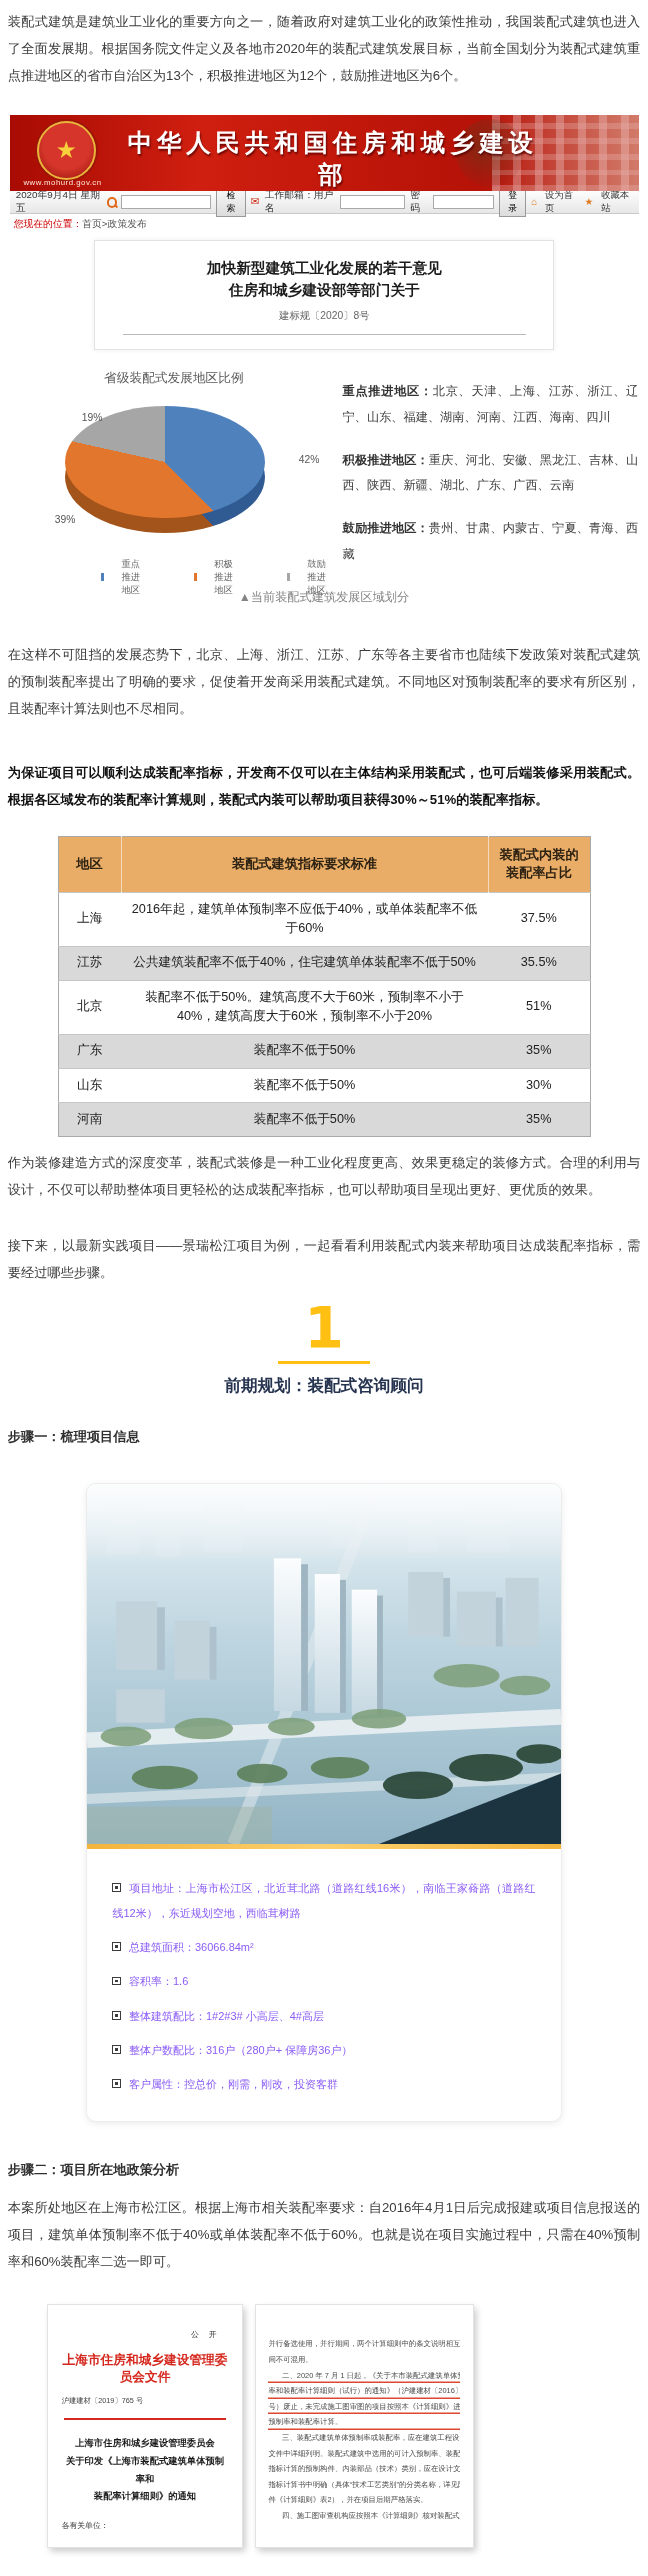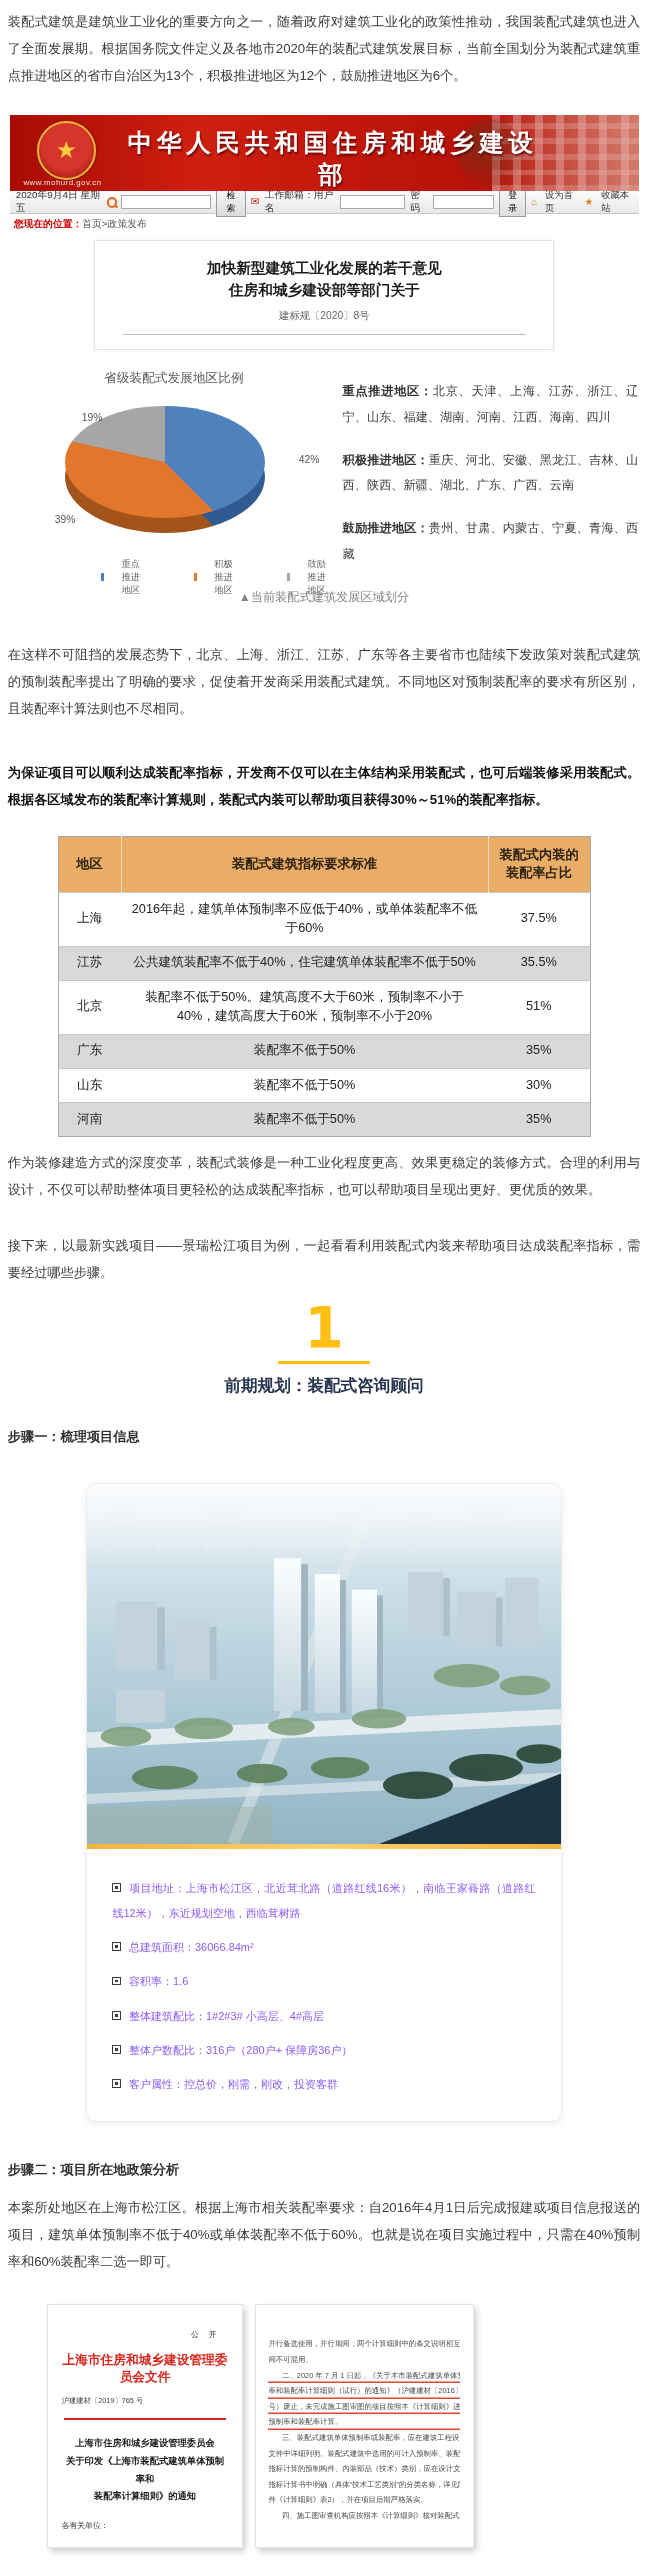--- a/index.html
+++ b/index.html
@@ -39,21 +39,21 @@
   .mag::before { content:""; position:absolute; left:1px; top:1px; width:6.8px; height:6.8px; border:2px solid #e06a1a; border-radius:50%; }
   .mag::after { content:""; position:absolute; left:8.8px; top:8.8px; width:3.9px; height:2px; background:#e06a1a; transform:rotate(45deg); }
   .nav-input { height:13.7px; border:1px solid #a9a9a9; background:#fff; font-size:8.8px; }
   .inp-search { width:90px; } .inp-user { width:65px; } .inp-pwd { width:61px; }
   .nav-btn { height:31px; font-size:8.8px; padding:0 4.9px; border:1px solid #999;
     background:linear-gradient(#fafafa,#dcdcdc); cursor:pointer; line-height:12.7px; }
   .mail-ico { color:#cf2a12; font-size:10.8px; }
   .nav-right { margin-left:auto; display:flex; gap:7.8px; align-items:center; font-size:9.3px; }
   .home-ico,.fav-ico { color:#e07a1e; font-size:9.8px; }
   .crumb { padding:3.9px 0 2px 3.9px; font-size:9.8px; }
-  .crumb .red { color:#c00; font-weight:bold; }
+  .crumb .red { color:#c00; font-weight:normal; }
   .crumb .path { color:#555; }
   .gov-card { width:460px; margin:7.8px auto 0; background:#fff; border:1px solid #e2e2e2;
     box-shadow:0 0 4.9px rgba(0,0,0,.07); padding:15.6px 21.5px 9.8px; text-align:center; }
   .gov-card .t { font-size:14.7px; font-weight:bold; color:#1c1c1c; line-height:22.5px; }
   .gov-card .no { font-size:10.3px; color:#666; margin-top:6.8px; }
   .gov-card hr { border:none; border-top:1px solid #b9b9b9; margin:11.7px 5.9px 3.9px; }
 
   
   .chart-sec { display:flex; margin:15.6px 9.8px 0; }
   .pie-wrap { width:323px; position:relative; height:217px; flex:none; }

